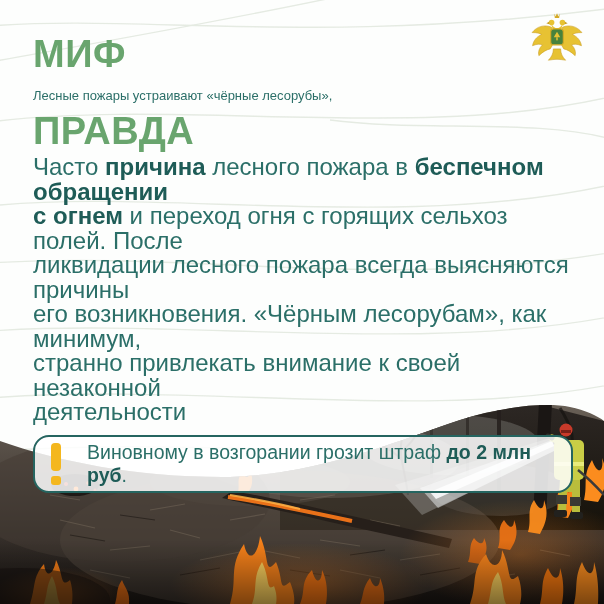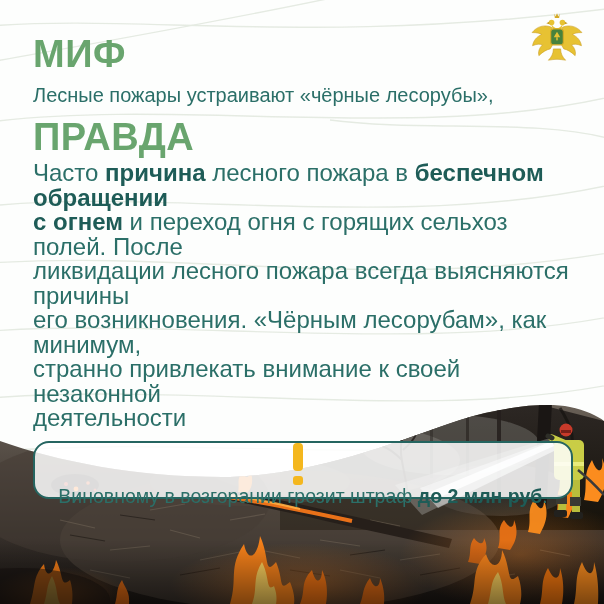--- a/index.html
+++ b/index.html
@@ -8,30 +8,30 @@
     background:var(--bg,#FDFEFD);
     font-family:"Liberation Sans","DejaVu Sans",sans-serif;
   }
   .contours{position:absolute;left:0;top:0;z-index:0;}
   .emblem{position:absolute;left:528px;top:10px;width:58px;height:56px;z-index:2;}
   .content{position:absolute;left:33px;top:24px;width:548px;z-index:3;}
   h1.heading{
     margin:8px 0 0 0;font-size:38px;line-height:44px;font-weight:800;
     letter-spacing:.5px;color:var(--accent-green,#69A56E);
   }
-  h1.heading.truth{margin-top:6px;}
+  h1.heading.truth{margin-top:0;}
   p.bodytext{
-    margin:6px 0 0 0;font-size:20px;line-height:27px;font-weight:500;
+    margin:6px 0 0 0;font-size:13px;line-height:27px;font-weight:500;
     color:var(--text-teal,#2B6F68);
   }
   p.bodytext.truth-p{margin-top:2px;font-size:24px;line-height:24.5px;}
   p.bodytext b{font-weight:700;color:var(--dark-teal,#1E5C57);}
   .callout{
     margin-top:10px;width:536px;height:54px;border:2px solid #256560;
-    border-radius:16px;display:flex;align-items:center;background:rgba(255,255,255,.85);flex-direction:column;
+    border-radius:16px;display:flex;align-items:center;background:rgba(255,255,255,.85);
   }
   .excl{width:10px;margin:0 26px 0 16px;display:flex;flex-direction:column;align-items:center;}
   .excl .bar{width:10px;height:28px;border-radius:4px;background:var(--amber,#F4B71E);}
   .excl .dot{width:10px;height:9px;border-radius:3px;margin-top:5px;background:var(--amber,#F4B71E);}
   .callout p{margin:0;font-size:19.5px;line-height:23px;color:var(--text-teal,#2B6F68);}
   .callout p b{font-weight:700;color:var(--dark-teal,#1E5C57);}
   .photo{position:absolute;left:0;top:400px;width:604px;height:204px;z-index:1;}
   .photo svg{display:block;}
 </style>
 </head>

